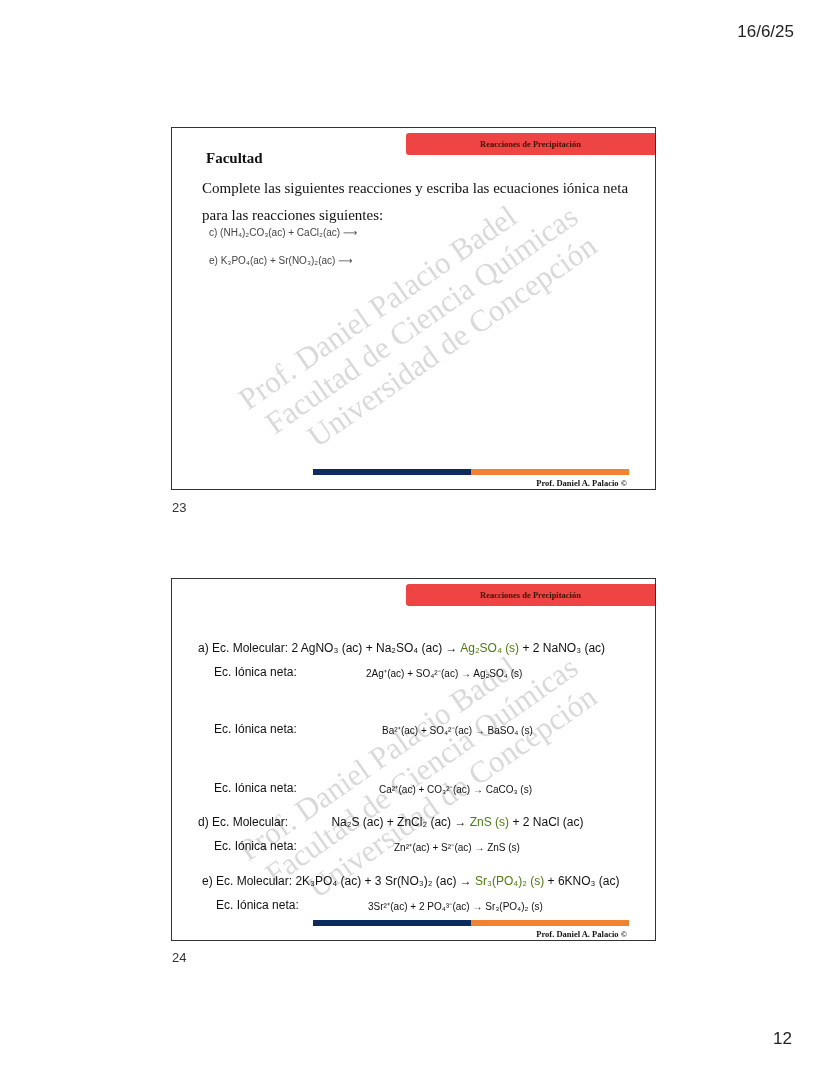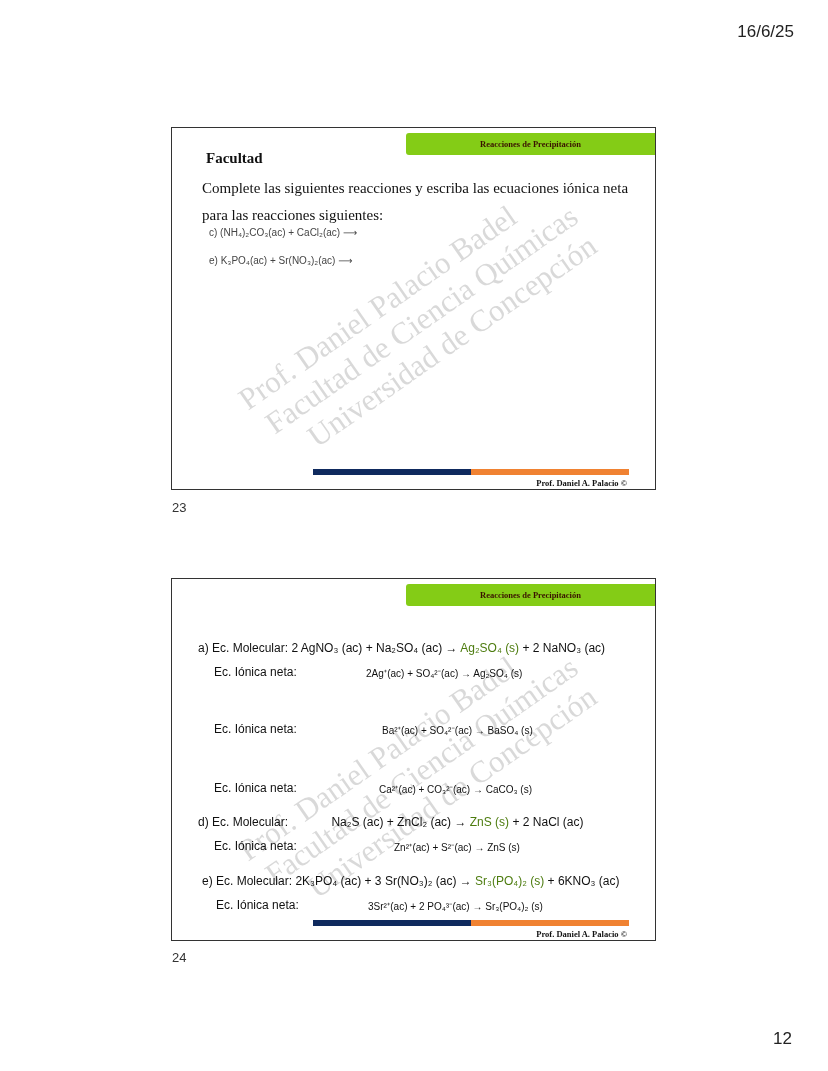--- a/index.html
+++ b/index.html
@@ -3,21 +3,21 @@
 <meta charset="utf-8">
 <style>
   html, body { margin:0; padding:0; }
   body { width:828px; height:1071px; background:#ffffff; position:relative; overflow:hidden;
          font-family:"Liberation Sans", sans-serif; color:#111; }
   .page-date { position:absolute; top:22px; right:34px; font-size:17px; color:#222; }
   .page-num { position:absolute; top:1029px; right:36px; font-size:17px; color:#222; }
   .slide-num { position:absolute; left:172px; font-size:13px; color:#333; }
   .slide { position:absolute; left:171px; width:485px; height:363px; border:1.5px solid #333;
            background:#fff; overflow:hidden; box-sizing:border-box; }
-  .hdr-bar { position:absolute; top:5px; left:234px; right:0; height:22px; background:#84cc16;
+  .hdr-bar { position:absolute; top:5px; left:234px; right:0; height:22px; background:#ef4444;
              border-radius:3px 0 0 3px; font-family:"Liberation Serif", serif; font-weight:bold;
              font-size:8.5px; color:#3a1200; text-align:center; line-height:22px; }
   .foot-bar { position:absolute; top:341px; left:141px; width:316px; height:6px; }
   .foot-bar .navy { position:absolute; left:0; top:0; width:158px; height:6px; background:#0f2a5e; }
   .foot-bar .orange { position:absolute; left:158px; top:0; width:158px; height:6px; background:#f08232; }
   .foot-author { position:absolute; top:350px; right:28px; font-family:"Liberation Serif", serif;
                  font-weight:bold; font-size:8.5px; color:#111; }
   .watermark { position:absolute; left:40px; top:90px; transform:rotate(-35deg);
                transform-origin:left top; font-family:"Liberation Serif", serif; font-size:31px;
                color:rgba(120,120,120,0.28); line-height:35px; white-space:nowrap; pointer-events:none; }

